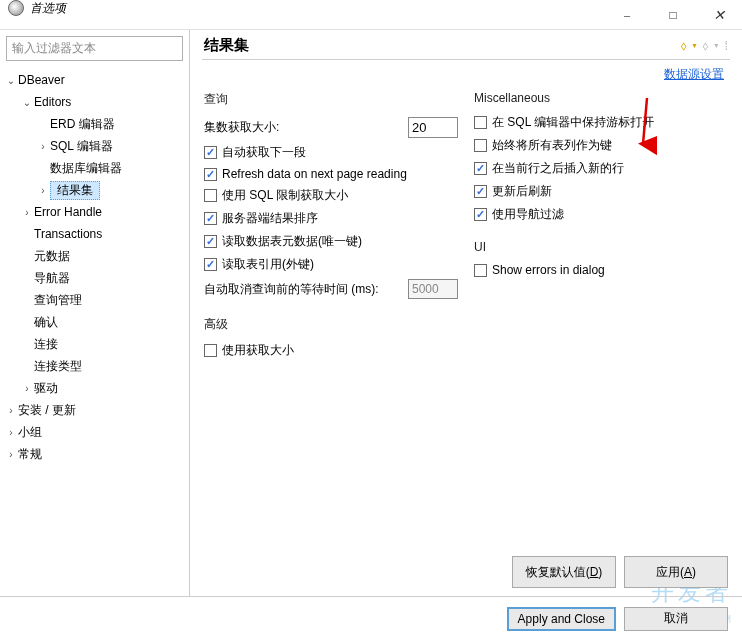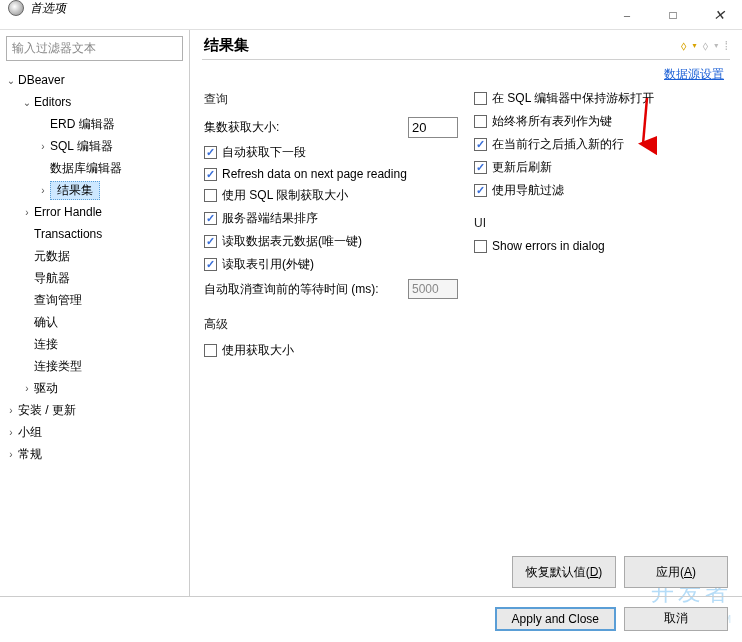--- a/index.html
+++ b/index.html
@@ -62,21 +62,21 @@
 
 .watermark { position: absolute; right: 10px; bottom: 34px; font-size: 23px; color: #b5dcf7; letter-spacing: 4px; pointer-events: none; font-weight: 300; z-index: 1; }
 .watermark-sub { position: absolute; right: 10px; bottom: 17px; font-size: 10px; color: #cde6f5; pointer-events: none; letter-spacing: 1px; z-index: 1; }
 
 
 .btn-row1 { display: flex; justify-content: flex-end; gap: 8px; padding: 6px 14px 8px 0; margin-top: auto; position: relative; z-index: 2; }
 .btn-row1 button { min-width: 104px; height: 32px; background: #e9e9e9; border: 1px solid #aaa; padding: 0 10px; cursor: pointer; }
 .btn-row1 button u { text-decoration: underline; }
 
 .footer { border-top: 1px solid #ccc; height: 44px; display: flex; align-items: center; justify-content: flex-end; padding-right: 14px; gap: 8px; position: relative; z-index: 2; }
-.footer button { min-width: 104px; height: 24px; background: #e9e9e9; border: 1px solid #aaa; padding: 0 15px; cursor: pointer; }
+.footer button { min-width: 104px; height: 24px; background: #e9e9e9; border: 1px solid #aaa; padding: 0 9px; cursor: pointer; }
 .footer button.primary { border: 2px solid #5a9ed6; }
 </style>
 </head>
 <body>
 
 <div class="titlebar">
   <span class="icon"></span>
   <span class="title">首选项</span>
   <div class="winbtn">‒</div>
   <div class="winbtn">□</div>
@@ -224,20 +224,21 @@
 
         <div class="group-gap"></div>
         <div class="group-title">高级</div>
         <div class="chk">
             <span class="box"></span>
             <span class="lbl">使用获取大小</span>
           </div>
       </div>
 
       <div class="col">
+        <div class="group-title">Miscellaneous</div>
         <div class="chk">
             <span class="box"></span>
             <span class="lbl">在 SQL 编辑器中保持游标打开</span>
           </div>
         <div class="chk">
             <span class="box"></span>
             <span class="lbl">始终将所有表列作为键</span>
           </div>
         <div class="chk">
             <span class="box checked"></span>

